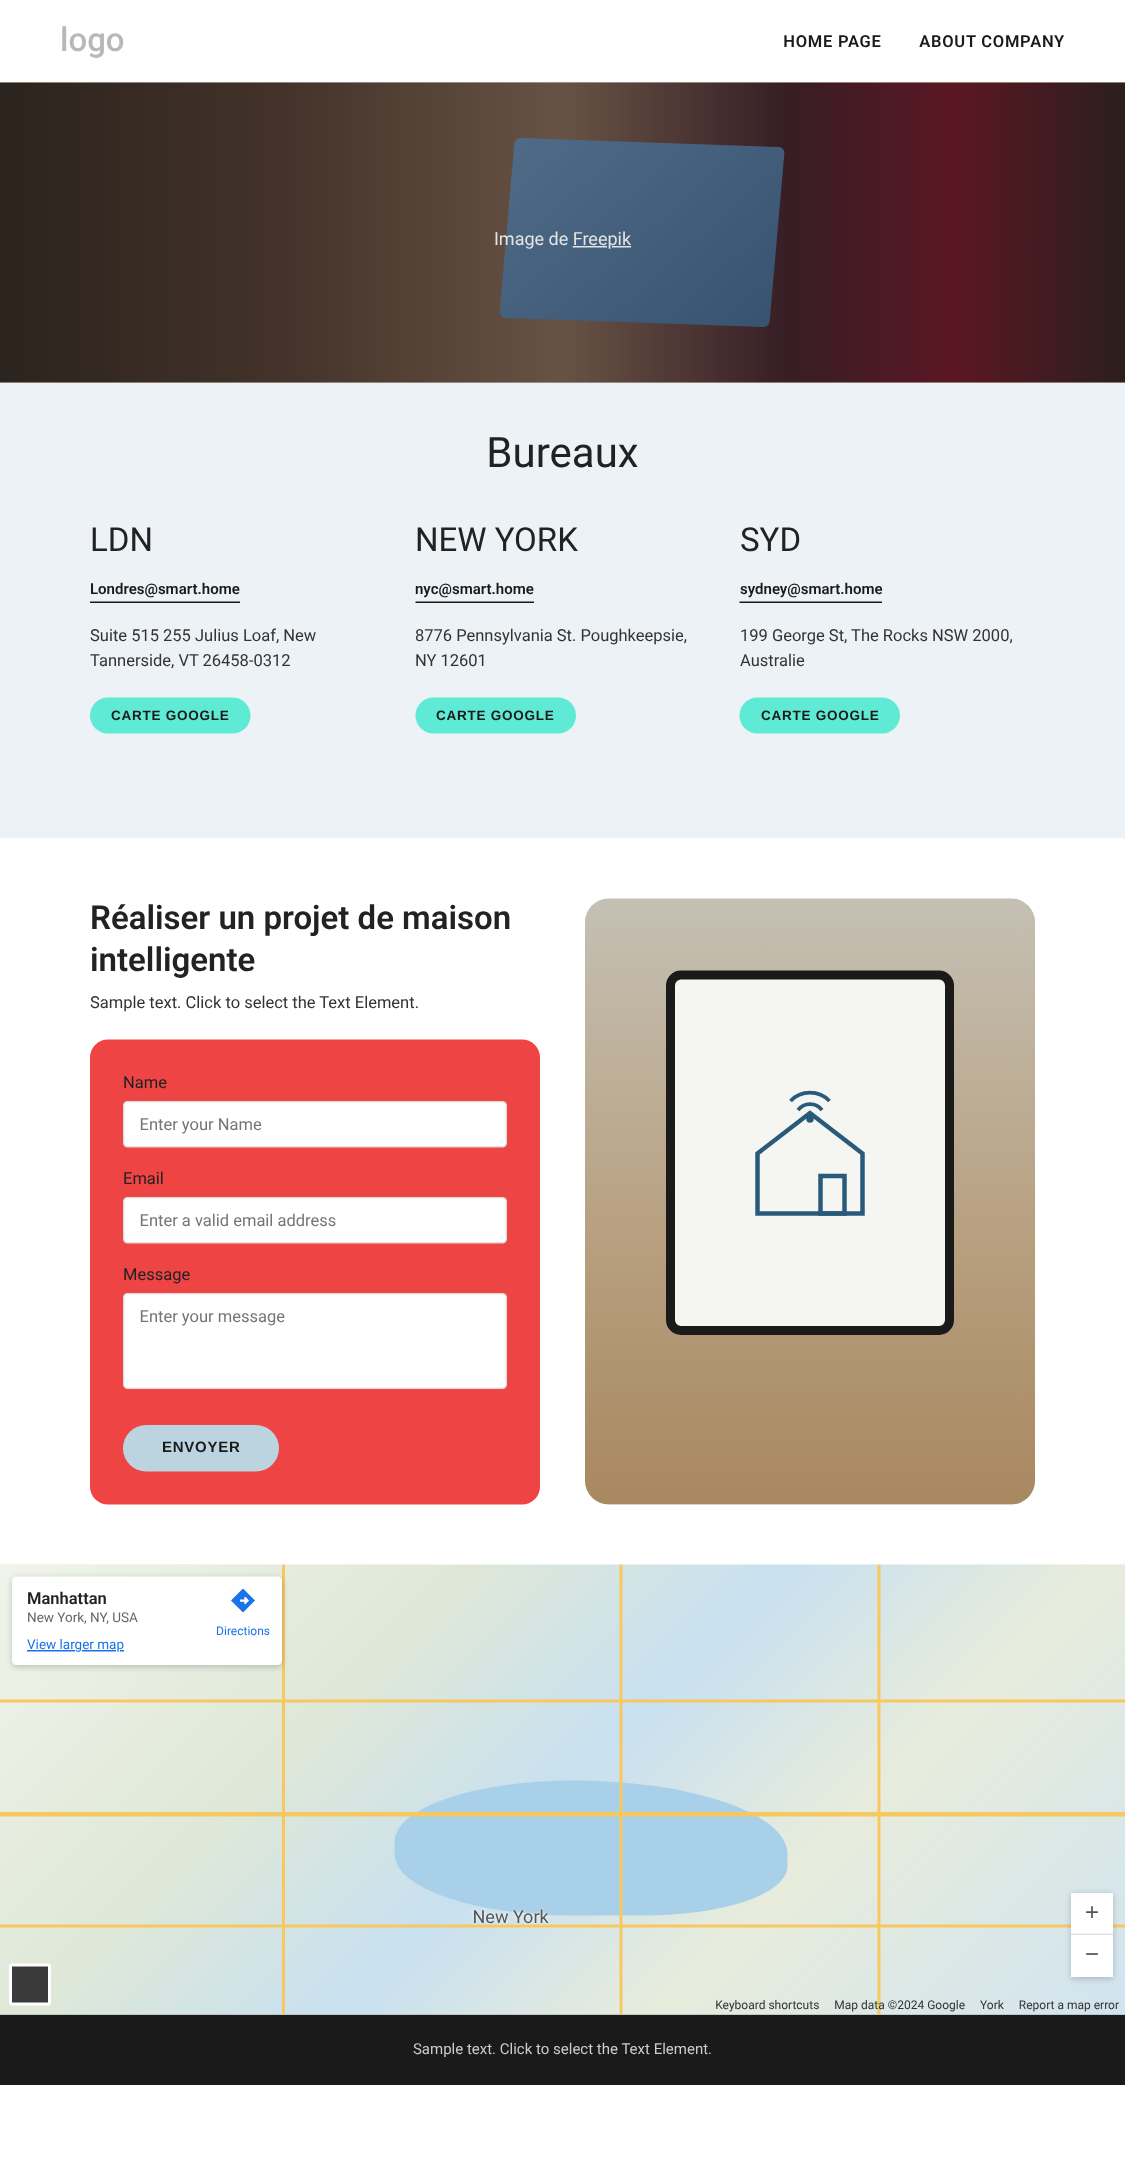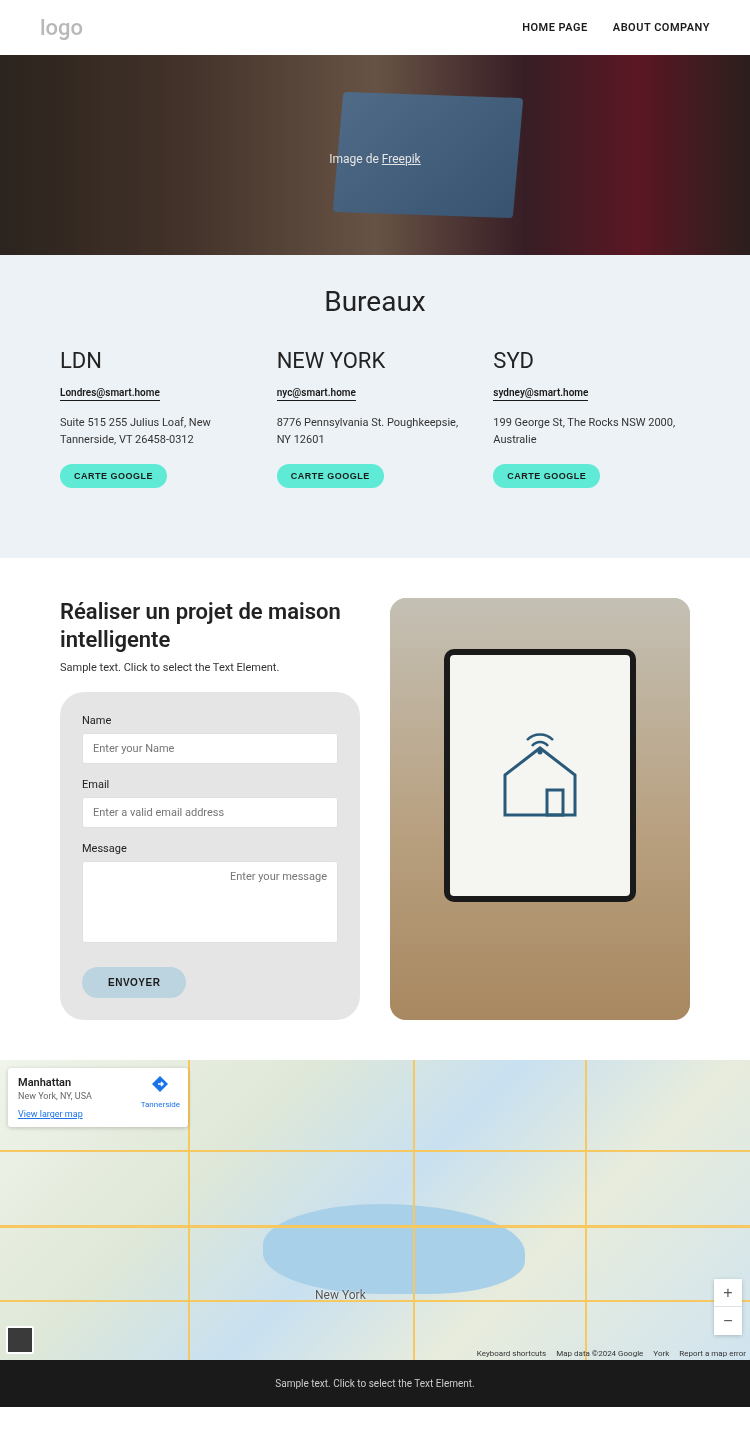--- a/index.html
+++ b/index.html
@@ -18,24 +18,24 @@
 .offices{background:#edf2f6;padding:30px 60px 70px;}
 .offices-title{text-align:center;font-size:28px;font-weight:400;margin-bottom:30px;}
 .office-grid{display:grid;grid-template-columns:repeat(3,1fr);gap:20px;}
 .office-name{font-size:22px;font-weight:400;margin-bottom:8px;}
 .office-email{display:inline-block;font-size:10px;font-weight:600;color:#1a1a1a;text-decoration:none;border-bottom:1px solid #1a1a1a;padding-bottom:2px;margin-bottom:14px;}
 .office-addr{font-size:11px;line-height:1.5;color:#333;margin-bottom:16px;}
 .map-btn{display:inline-block;background:#5eead4;color:#1a1a1a;font-size:9px;font-weight:600;letter-spacing:.5px;padding:7px 14px;border-radius:14px;border:none;cursor:pointer;}
 .form-section{background:#fff;padding:40px 60px;display:grid;grid-template-columns:1fr 1fr;gap:30px;}
 .form-title{font-size:22px;font-weight:600;line-height:1.25;margin-bottom:8px;}
 .form-sub{font-size:11px;color:#333;margin-bottom:18px;}
-.form-box{background:#e5e5e5;border-radius:24px;padding:22px;}
+.form-box{background:#ef4444;border-radius:12px;padding:22px;}
 .field-label{font-size:11px;color:#222;margin-bottom:6px;display:block;}
 .field-input{width:100%;padding:8px 10px;font-size:11px;border:1px solid #e0e0e0;border-radius:3px;background:#fff;margin-bottom:14px;font-family:inherit;}
-textarea.field-input{height:82px;resize:none;text-align:right;}
+textarea.field-input{height:64px;resize:none;}
 .submit-btn{background:#bcd4df;color:#1a1a1a;font-size:10px;font-weight:600;letter-spacing:.5px;padding:10px 26px;border-radius:18px;border:none;cursor:pointer;margin-top:6px;}
 .form-img{background:#d8d4c8;border-radius:16px;position:relative;overflow:hidden;min-height:320px;}
 .form-img-bg{position:absolute;inset:0;background:linear-gradient(180deg,#c4c0b4 0%,#b8a080 55%,#a88860 100%);}
 .tablet{position:absolute;left:18%;top:12%;width:64%;height:60%;background:#f5f5f2;border-radius:10px;border:6px solid #1a1a1a;}
 .tablet svg{position:absolute;left:50%;top:50%;transform:translate(-50%,-50%);}
 .map-area{height:300px;background:#e8eee5;position:relative;overflow:hidden;}
 .map-bg{position:absolute;inset:0;background:linear-gradient(135deg,#f0f4ea 0%,#dfe8d8 30%,#c8e0f0 50%,#e8ecdc 70%,#d0e4f0 100%);}
 .map-roads{position:absolute;inset:0;}
 .map-roads .r{position:absolute;background:#f8c860;}
 .map-water{position:absolute;left:35%;top:48%;width:35%;height:30%;background:#a8d0e8;border-radius:50% 60% 40% 50%;}
@@ -139,21 +139,21 @@
   <div class="map-label-ny">New York</div>
   <div class="map-card">
     <div class="map-card-title">Manhattan</div>
     <div class="map-card-sub">New York, NY, USA</div>
     <a href="#" class="map-card-link">View larger map</a>
     <div class="map-card-dir">
       <svg width="16" height="16" viewBox="0 0 16 16">
           <path d="M8 0 L16 8 L8 16 L0 8 Z" fill="#1a73e8"></path>
           <path d="M6 8 L10 8 M9 6 L11 8 L9 10" stroke="#fff" stroke-width="1.5" fill="none"></path>
         </svg>
-      <span>Tannerside</span>
+      <span>Directions</span>
     </div>
   </div>
   <div class="map-zoom">
     <button>+</button>
     <button>−</button>
   </div>
   <div class="map-thumb"></div>
   <div class="map-attrib">
     <span>Keyboard shortcuts</span>
     <span>Map data ©2024 Google</span>

